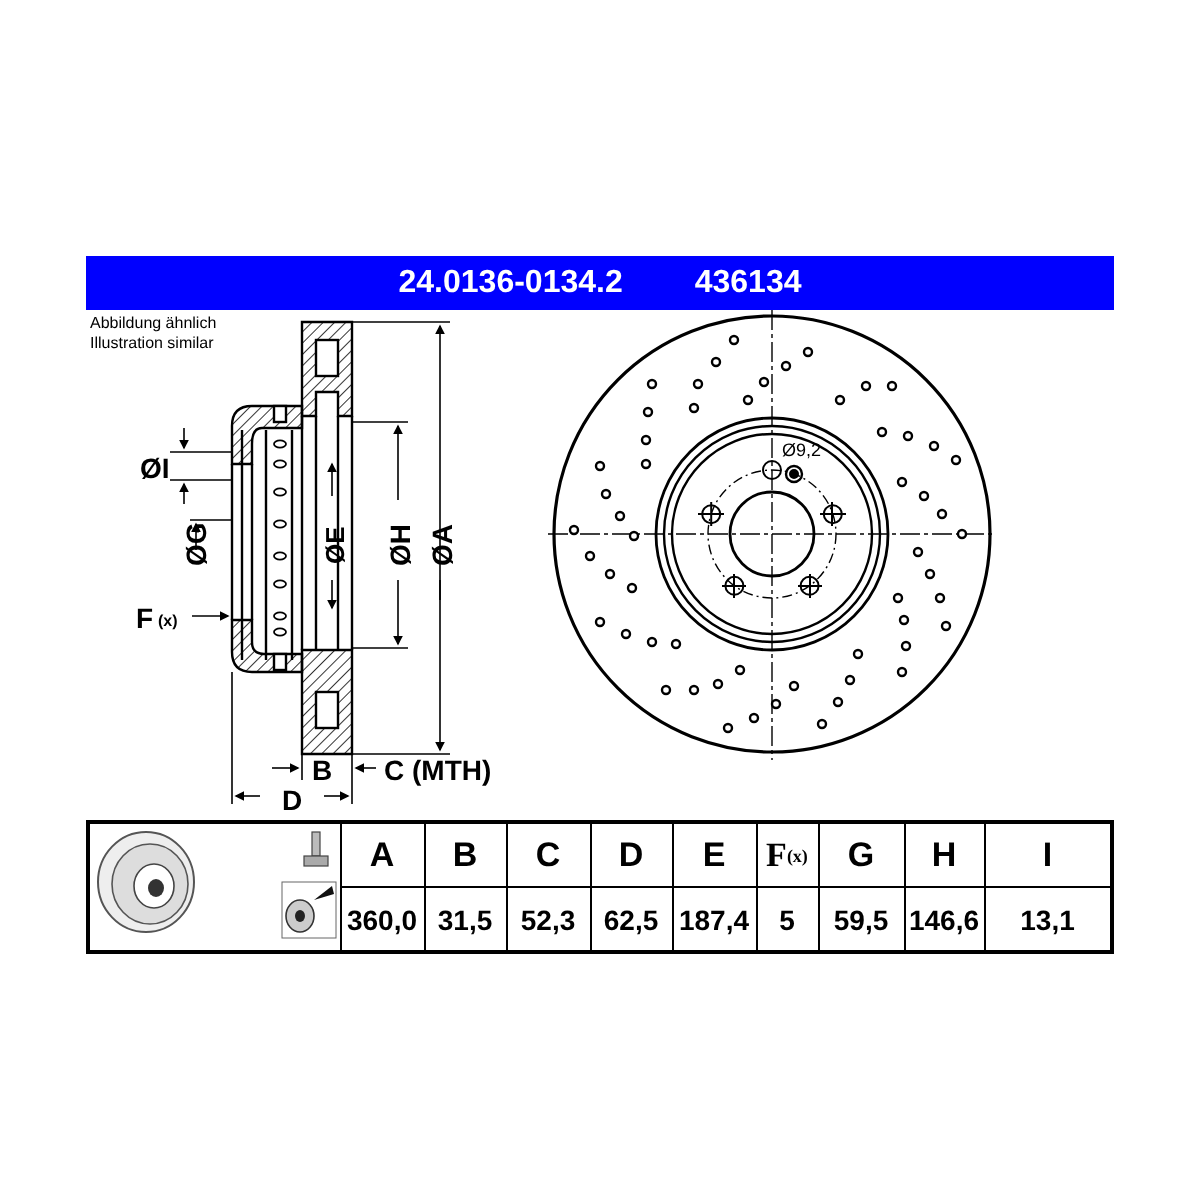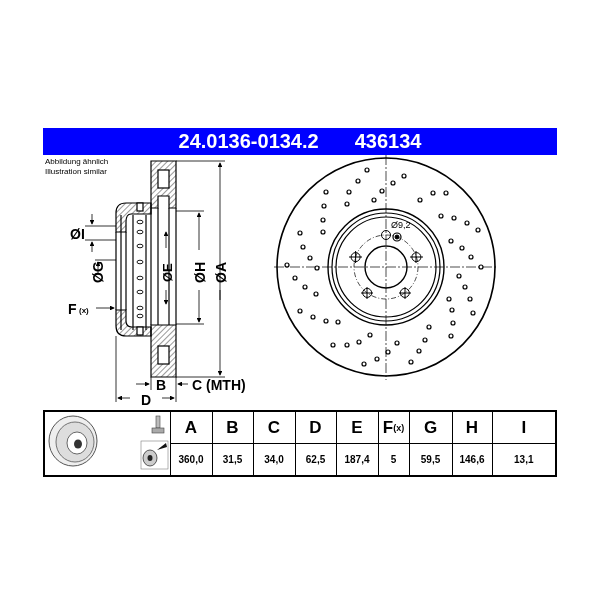--- a/index.html
+++ b/index.html
@@ -1,26 +1,26 @@
 <!DOCTYPE html>
 <html><head>
 <meta charset="utf-8">
 <style>
   html, body { margin:0; padding:0; background:#ffffff; }
   body { width:600px; height:600px; position:relative; overflow:hidden; font-family:"Liberation Sans", sans-serif; color:#000; }
-  .header-bar { position:absolute; left:43px; top:128px; width:514px; height:27px; background:#0000ff; color:#fff; font-weight:bold; font-size:20px; line-height:27px; text-align:center; }
+  .header-bar { position:absolute; left:43px; top:128px; width:514px; height:27px; background:#0000ff; color:#fff; font-weight:bold; font-size:16px; line-height:27px; text-align:center; }
   .header-bar span { display:inline-block; }
   .header-bar .gap { width:36px; }
   .note { position:absolute; left:45px; top:157px; font-size:8px; font-weight:normal; line-height:10px; }
   svg.drawing { position:absolute; left:0; top:0; }
   table.specs { position:absolute; left:43px; top:410px; width:514px; height:60px; border-collapse:collapse; border:2px solid #000; table-layout:fixed; }
   table.specs td { border:1px solid #000; text-align:center; font-weight:bold; padding:0; }
   table.specs tr.hdr td { font-size:17px; height:30px; }
-  table.specs tr.val td { font-size:10px; height:30px;margin-left:39px; }
-  .fx { font-size:17px; }
+  table.specs tr.val td { font-size:14px; height:30px;margin-left:39px; }
+  .fx { font-size:17px;font-family:Liberation Serif, serif; }
   .fx small { font-size:9px; vertical-align:2px; }
   td.icons { position:relative; }
 </style>
 </head>
 <body>
 
 <div class="header-bar">
   <span>24.0136-0134.2</span><span class="gap"></span><span>436134</span>
 </div>
 
@@ -250,21 +250,21 @@
     <td>D</td>
     <td>E</td>
     <td class="fx"><span>F</span><small>(x)</small></td>
     <td>G</td>
     <td>H</td>
     <td>I</td>
   </tr>
   <tr class="val">
     <td>360,0</td>
     <td>31,5</td>
-    <td>34,0</td>
+    <td>52,3</td>
     <td>62,5</td>
     <td>187,4</td>
     <td>5</td>
     <td>59,5</td>
     <td>146,6</td>
     <td>13,1</td>
   </tr>
 </tbody>
   </table>
 

